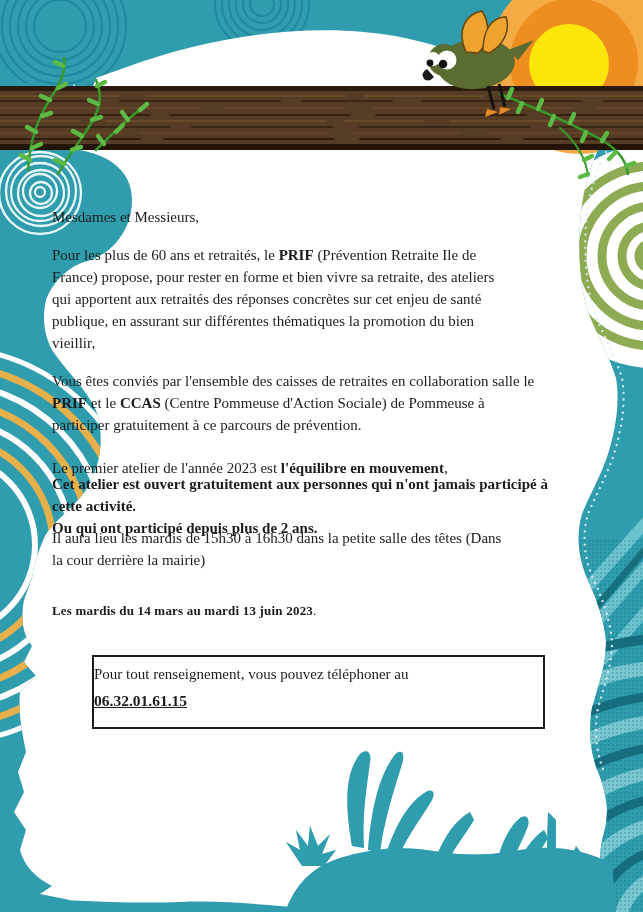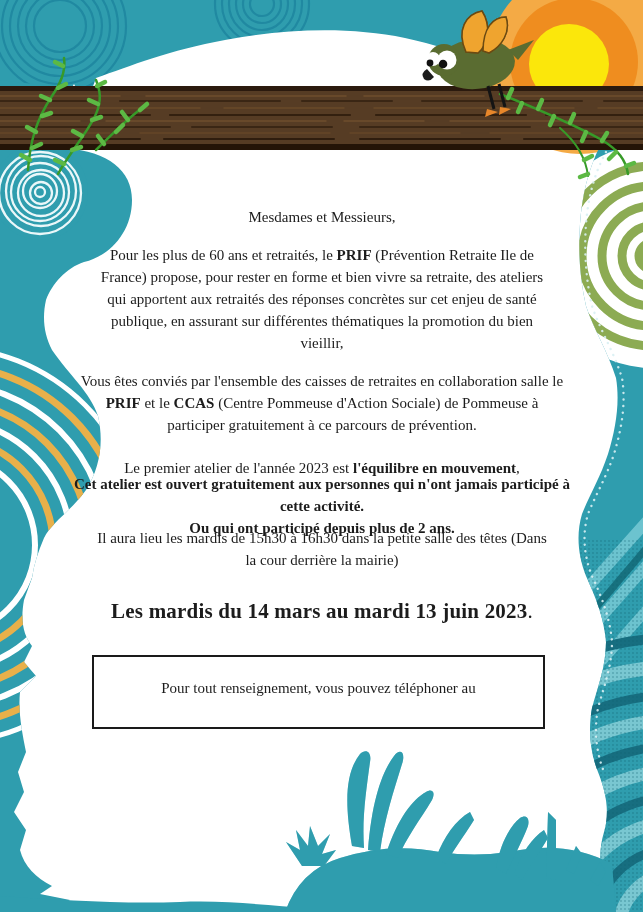--- a/index.html
+++ b/index.html
@@ -4,36 +4,36 @@
 <style>
   html,body{margin:0;padding:0;}
   body{
     width:643px;height:912px;position:relative;overflow:hidden;
     background:#ffffff;
     font-family:"Liberation Serif","DejaVu Serif",serif;
   }
   .art{position:absolute;inset:0;width:643px;height:912px;}
   .content{
     position:absolute;left:52px;top:0;width:540px;height:912px;
-    color:#1c1c1c;text-align:center;
+    color:#1c1c1c;
     font-size:15px;line-height:22px;
   }
   .content p{margin:0;position:absolute;left:0;width:100%;white-space:pre-wrap;}
   .b{font-weight:bold;}
   .salutation{top:206px;}
   .p1{top:244px;}
   .p2{top:370px;}
   .p3{top:457px;}
   .p4{top:473px;font-weight:bold;}
   .p5{top:527px;}
-  .heading{top:597px;font-size:21px;line-height:28px;letter-spacing:.2px;}
+  .heading{top:597px;font-size:13px;line-height:28px;letter-spacing:.2px;}
   .info-box{
     position:absolute;top:655px;left:40px;width:453px;height:74px;
     border:2px solid #1a1a1a;background:#ffffff;box-sizing:border-box;
-    padding-top:20px;
+    padding-top:6px;
   }
   .info-box p{position:static;margin:0;}
   .info-box .phone{margin-top:5px;font-size:15.5px;text-decoration:underline;font-weight:bold;}
 </style>
 </head>
 <body>
 
 <svg class="art" viewBox="0 0 643 912" xmlns="http://www.w3.org/2000/svg">
   <defs>
     <pattern id="dotTex" width="4" height="4" patternUnits="userSpaceOnUse">
@@ -271,14 +271,15 @@
 participer gratuitement à ce parcours de prévention.</span></p>
   <p class="p3"><span>Le premier atelier de l'année 2023 est </span><span class="b">l'équilibre en mouvement</span><span>,</span></p>
   <p class="p4"><span>Cet atelier est ouvert gratuitement aux personnes qui n'ont jamais participé à
 cette activité.
 Ou qui ont participé depuis plus de 2 ans.</span></p>
   <p class="p5"><span>Il aura lieu les mardis de 15h30 à 16h30 dans la petite salle des têtes (Dans
 la cour derrière la mairie)</span></p>
   <p class="heading"><span class="b">Les mardis du 14 mars au mardi 13 juin 2023</span><span>.</span></p>
   <div class="info-box">
     <p>Pour tout renseignement, vous pouvez téléphoner au</p>
+    <p class="phone">06.32.01.61.15</p>
   </div>
 </main>
 
 </body></html>

